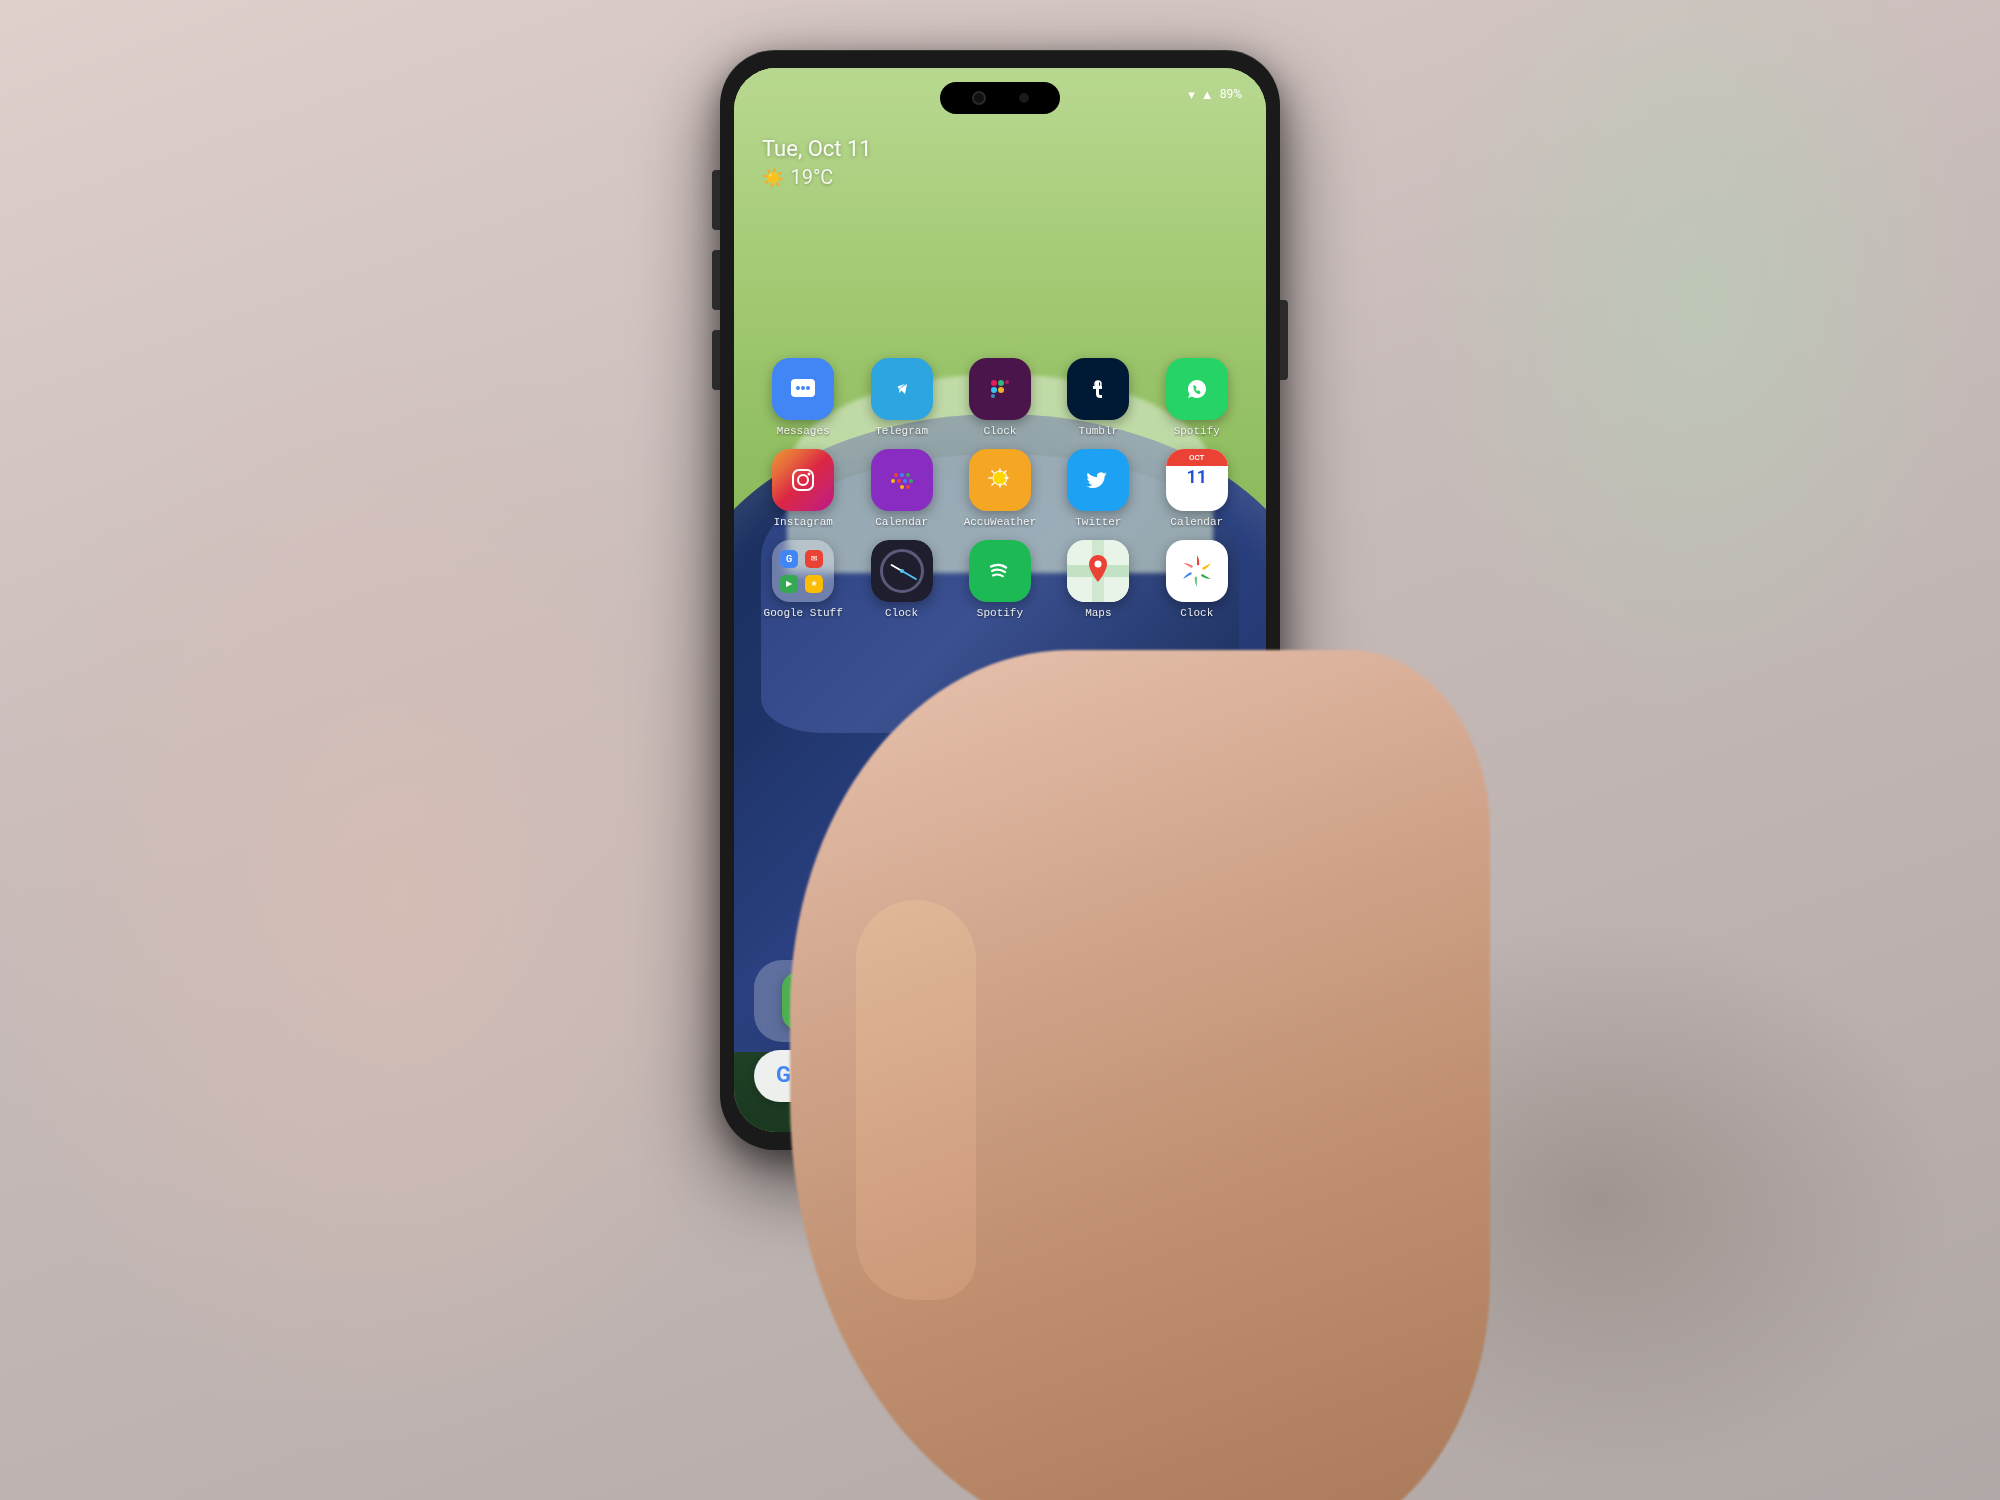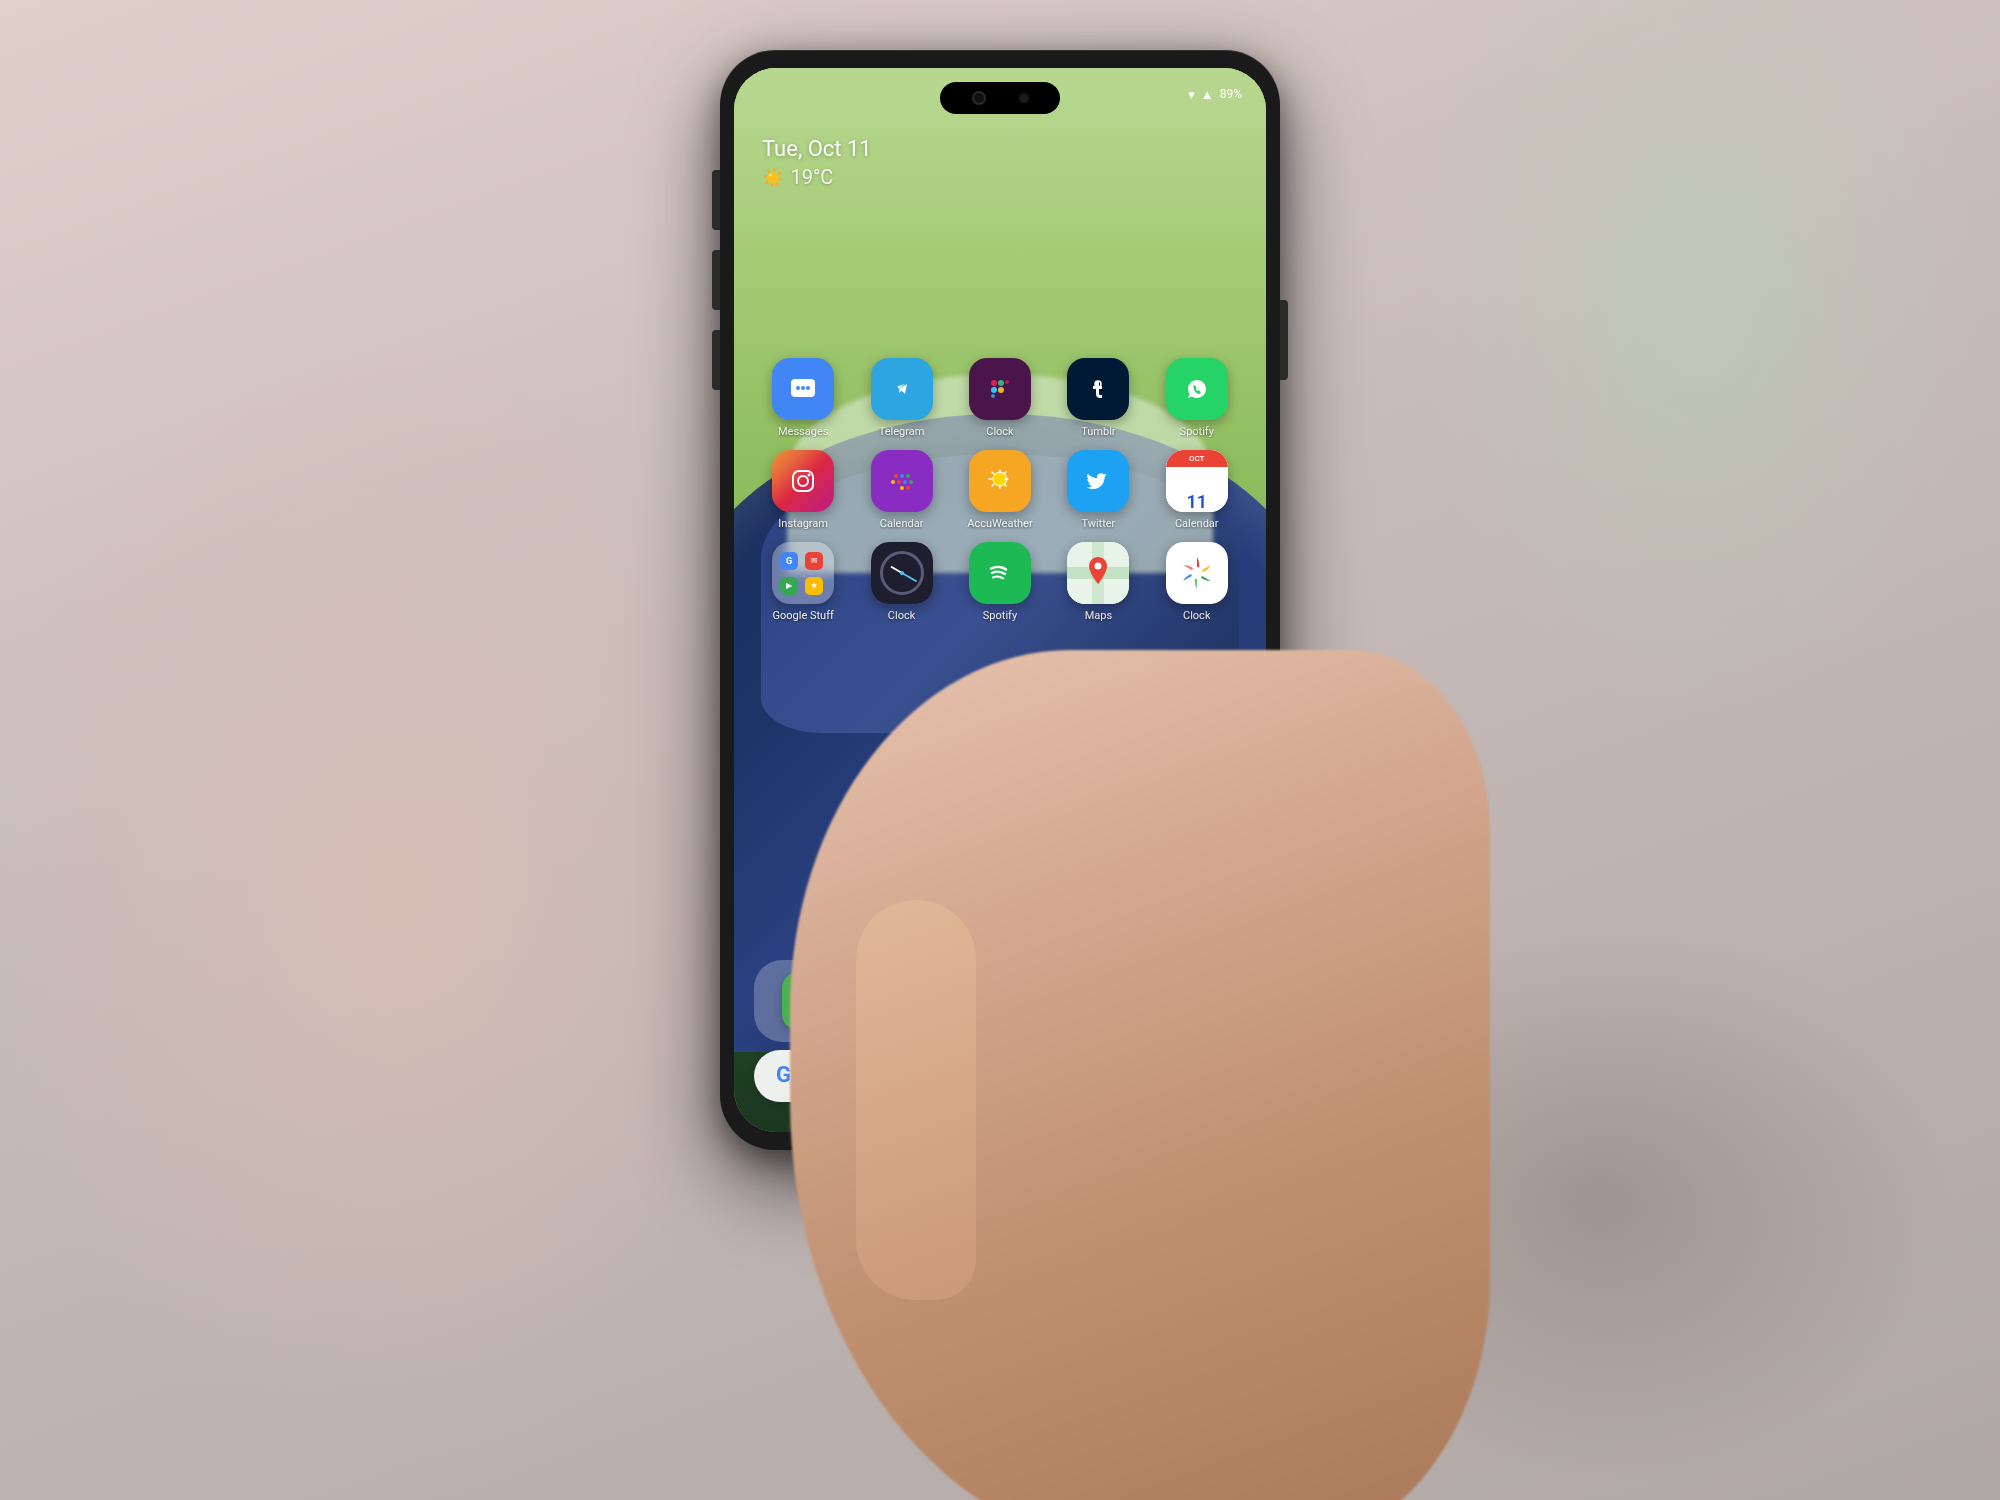--- a/index.html
+++ b/index.html
@@ -273,20 +273,21 @@
 
     .app-label {
       font-size: 11px;
       color: rgba(255,255,255,0.95);
       text-align: center;
       text-shadow: 0 1px 3px rgba(0,0,0,0.6);
       max-width: 80px;
       overflow: hidden;
       text-overflow: ellipsis;
       white-space: nowrap;
+      font-family: Liberation Mono, monospace;
     }
 
     
     .app-messages { background: #4285f4; }
     .app-telegram { background: #2ca5e0; }
     .app-slack { background: #4a154b; }
     .app-tumblr { background: #001935; }
     .app-whatsapp { background: #25d366; }
 
     .app-instagram {
@@ -427,25 +428,25 @@
       align-items: center;
       font-size: 12px;
       color: white;
     }
 
     
     .calendar-inner {
       display: flex;
       flex-direction: column;
       align-items: center;
-      justify-content: space-between;
+      justify-content: flex-start;
       width: 100%;
       height: 100%;
       background: white;
-      border-radius: 4px;
+      border-radius: 30px;
     }
 
     .calendar-header-strip {
       background: #ea4335;
       width: 100%;
       height: 28%;
       border-radius: 16px 16px 0 0;
       display: flex;
       align-items: center;
       justify-content: center;

